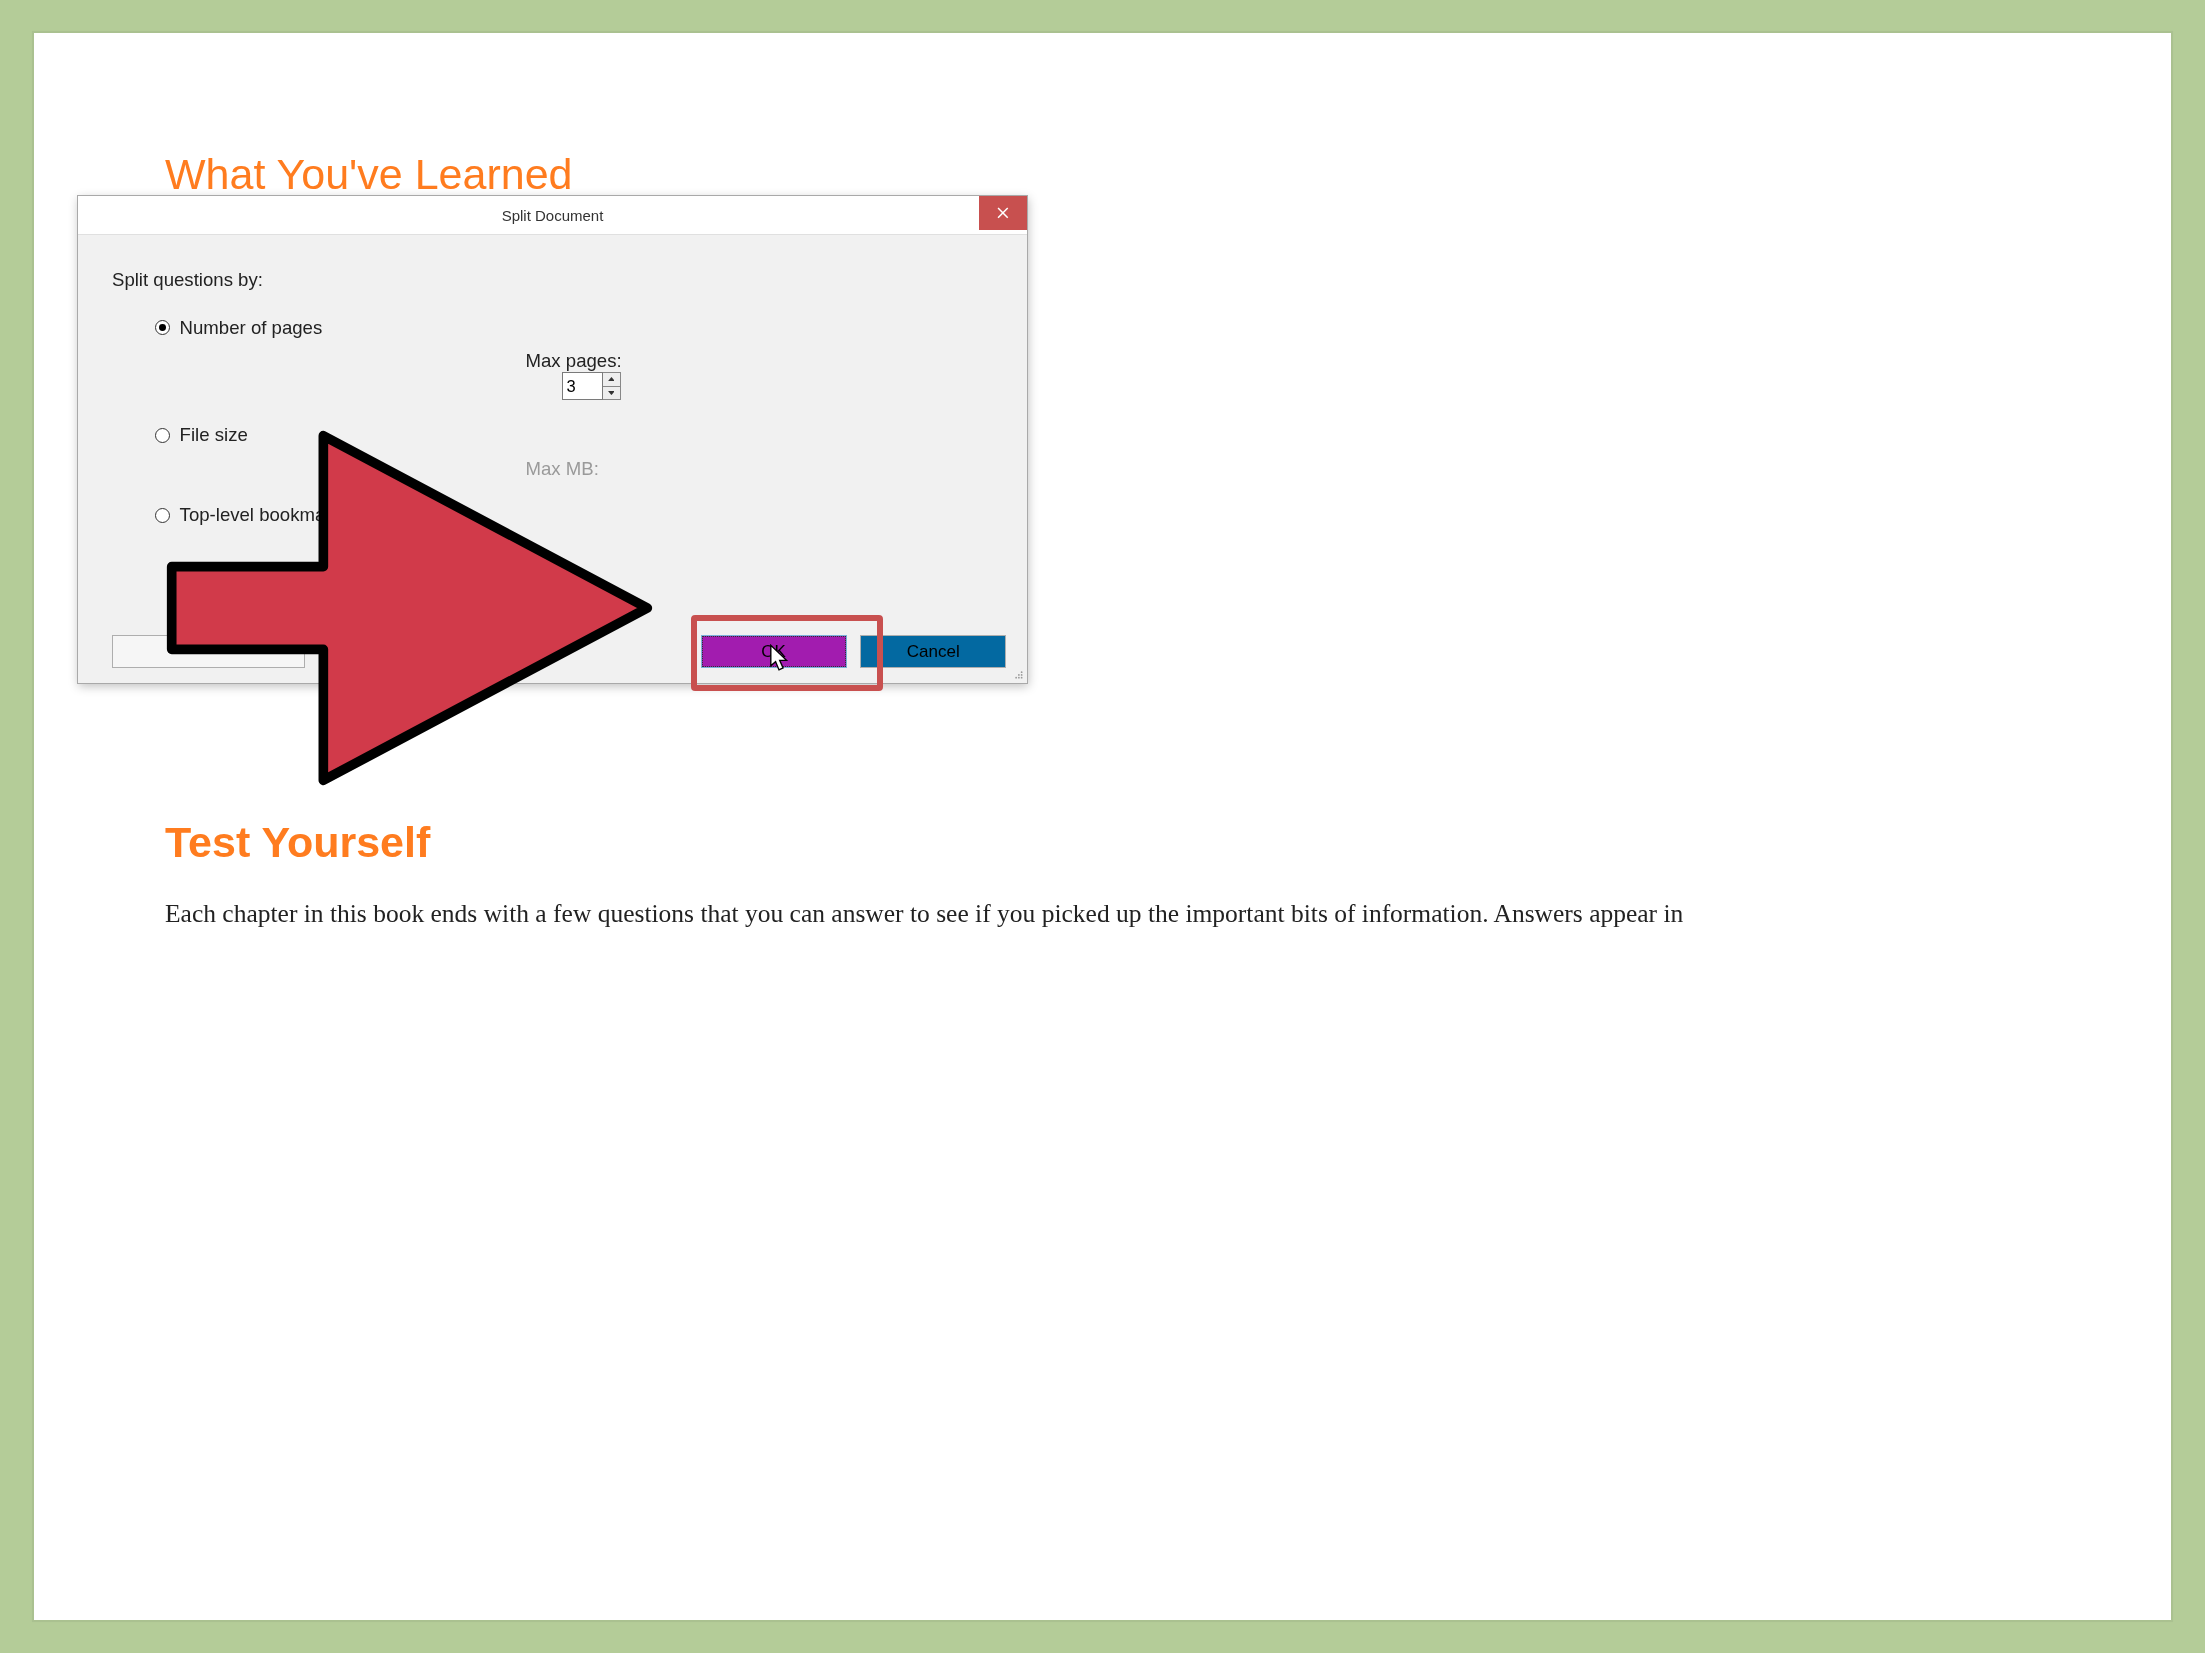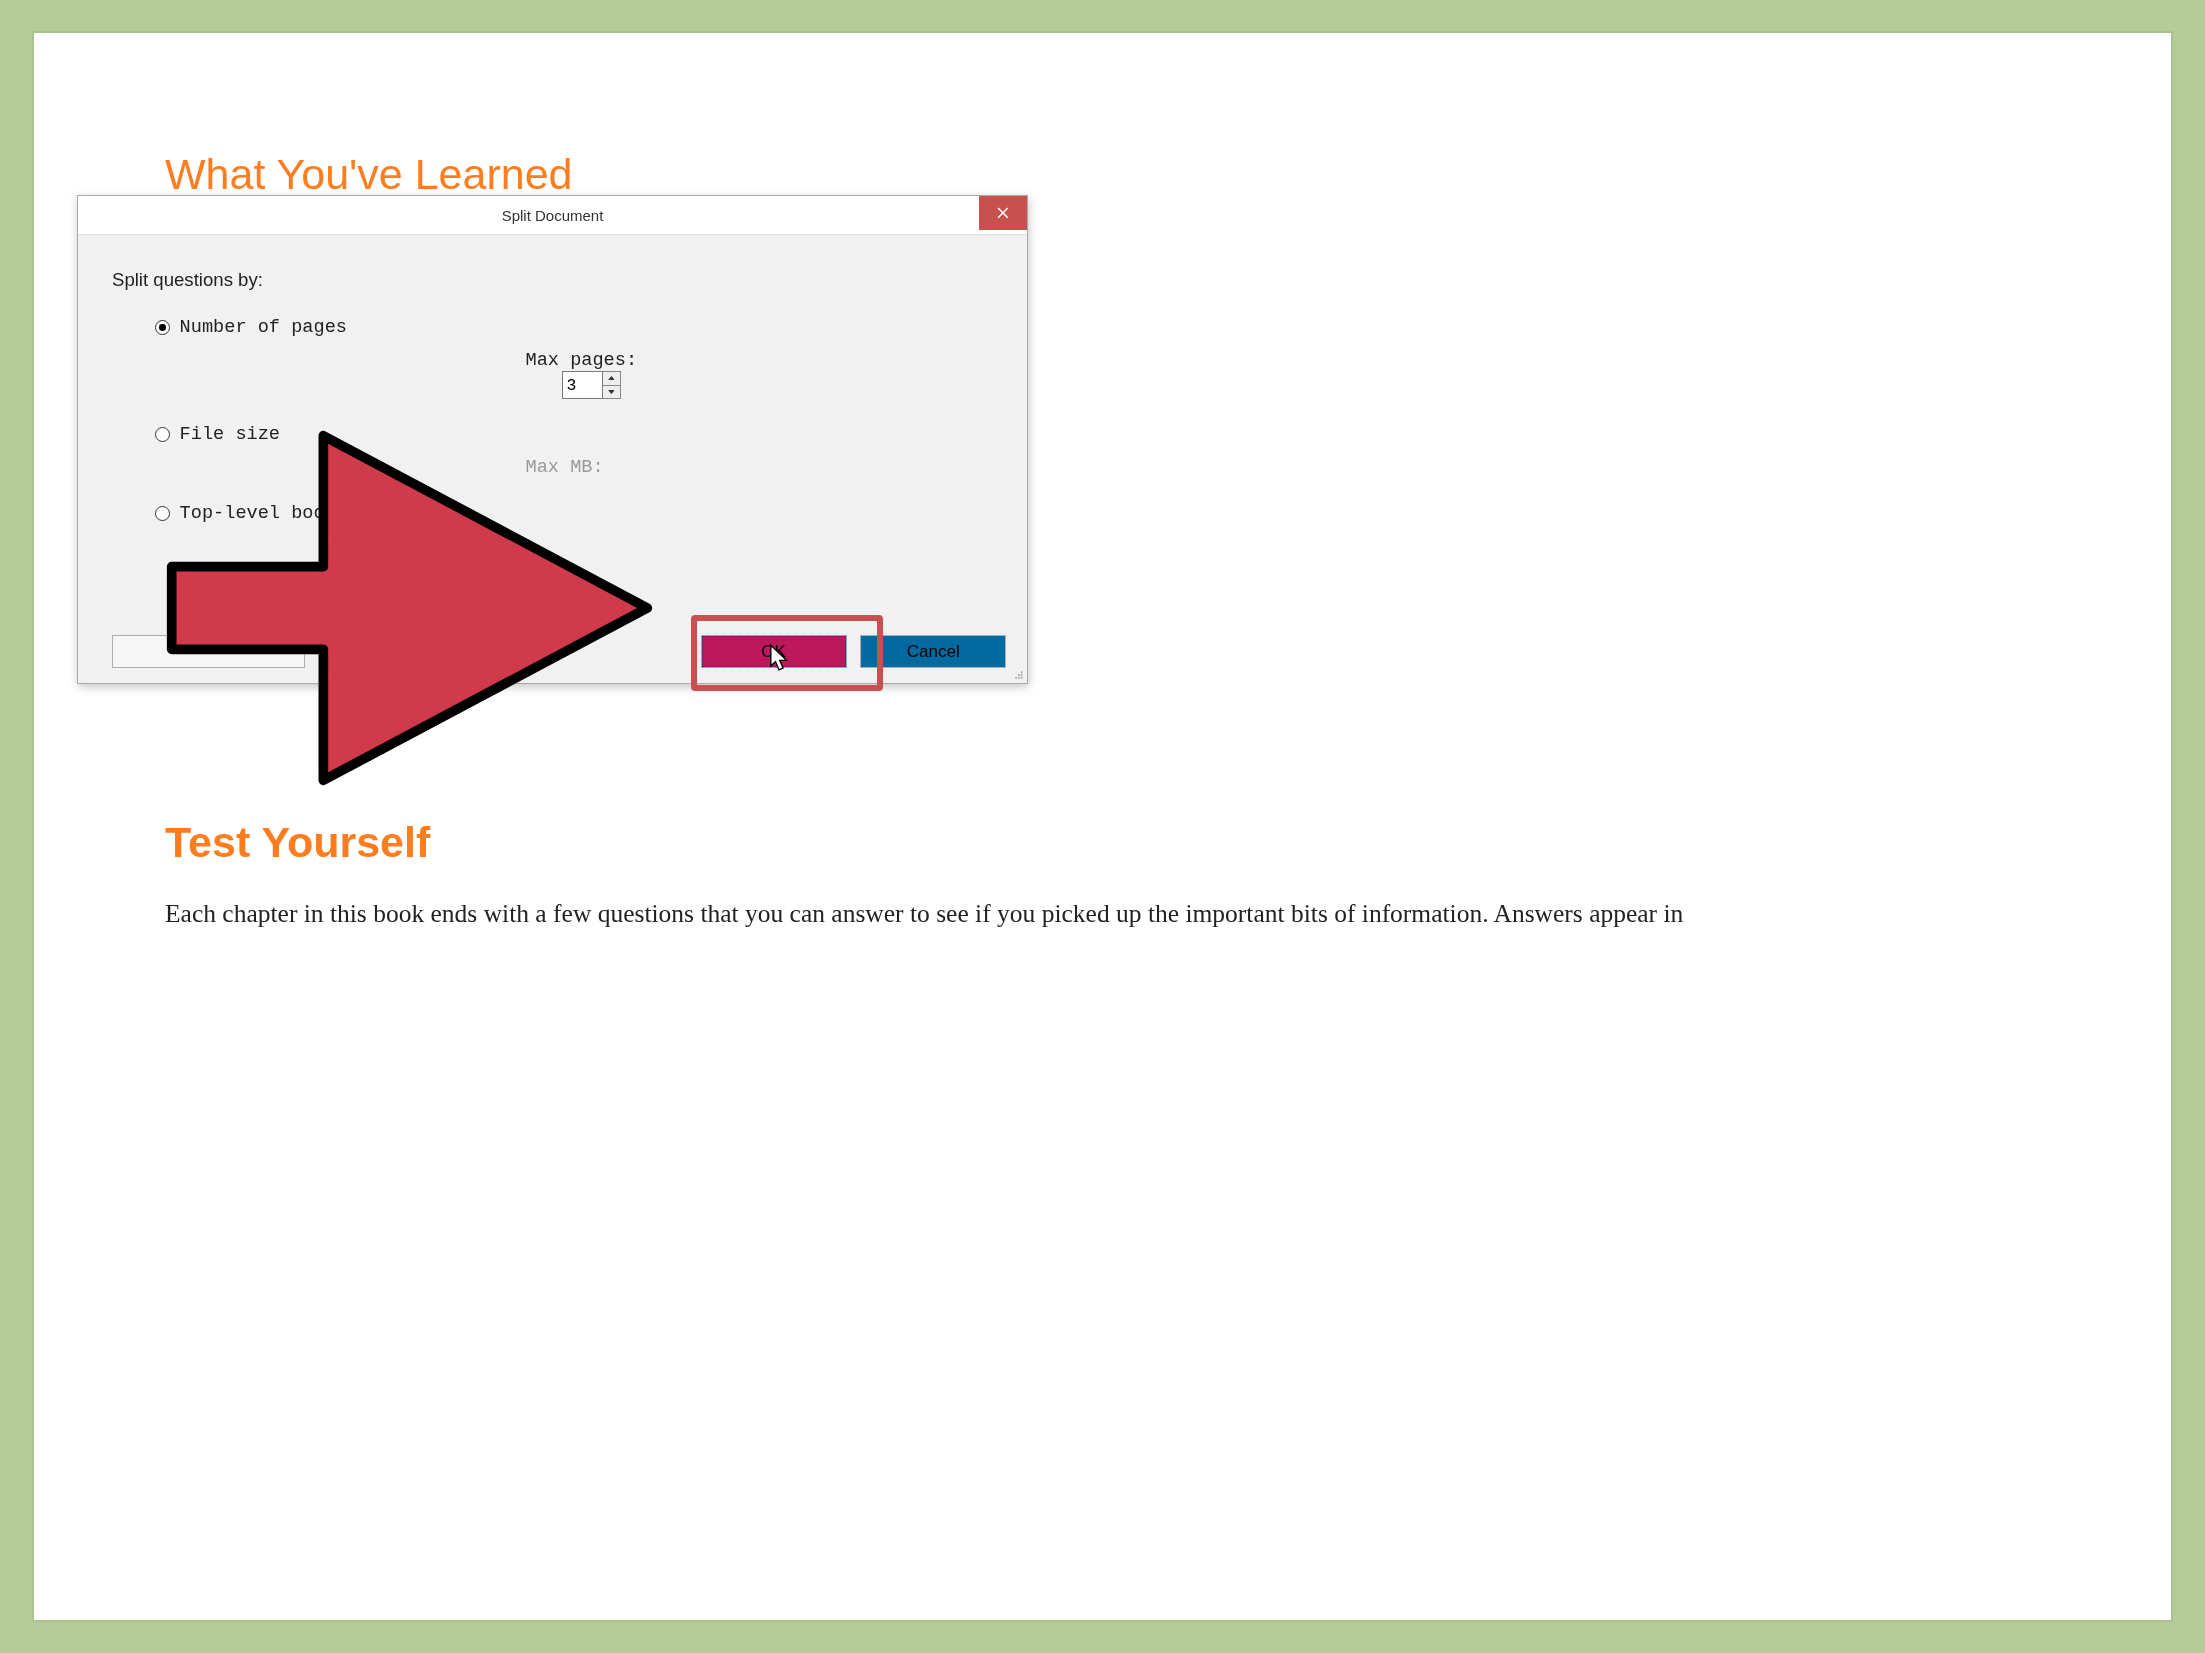--- a/index.html
+++ b/index.html
@@ -74,21 +74,21 @@
     cursor: pointer;
   }
   .close-btn svg { width: 13.8px; height: 13.8px; }
 
   .dialog-body {
     padding: 34px 27.6px 13.8px 34px;
     font-size: 18.6px;
     color: #222;
   }
   .prompt-label { margin-bottom: 22px; }
-  .options { padding-left: 43px; font-family: Liberation Mono, monospace; }
+  .options { padding-left: 43px; }
   .opt-row { display: flex; align-items: center; height: 29px; margin-bottom: 6.9px; }
   .radio {
     width: 15px; height: 15px;
     border: 1.4px solid #333;
     border-radius: 50%;
     margin-right: 9.6px;
     display: inline-flex; align-items: center; justify-content: center;
     background: #fff;
   }
   .radio.checked::after {
@@ -134,21 +134,21 @@
   }
   .dlg-btn {
     width: 146px; height: 33px;
     background: #0369a1;
     border: 0.7px solid #aeaeae;
     font-size: 17px;
     display: flex; align-items: center; justify-content: center;
     cursor: pointer;
   }
   .dlg-btn.ok {
-    background: #be185d;
+    background: #a21caf;
     border: 0.7px solid #7bb0db;
     outline: 0.7px dotted #333;
     outline-offset: -2.8px;
   }
   .output-options-btn {
     position: absolute;
     left: 34px; bottom: 15px;
     width: 193px; height: 33px;
     background: #f6f6f6;
     border: 0.7px solid #aeaeae;

